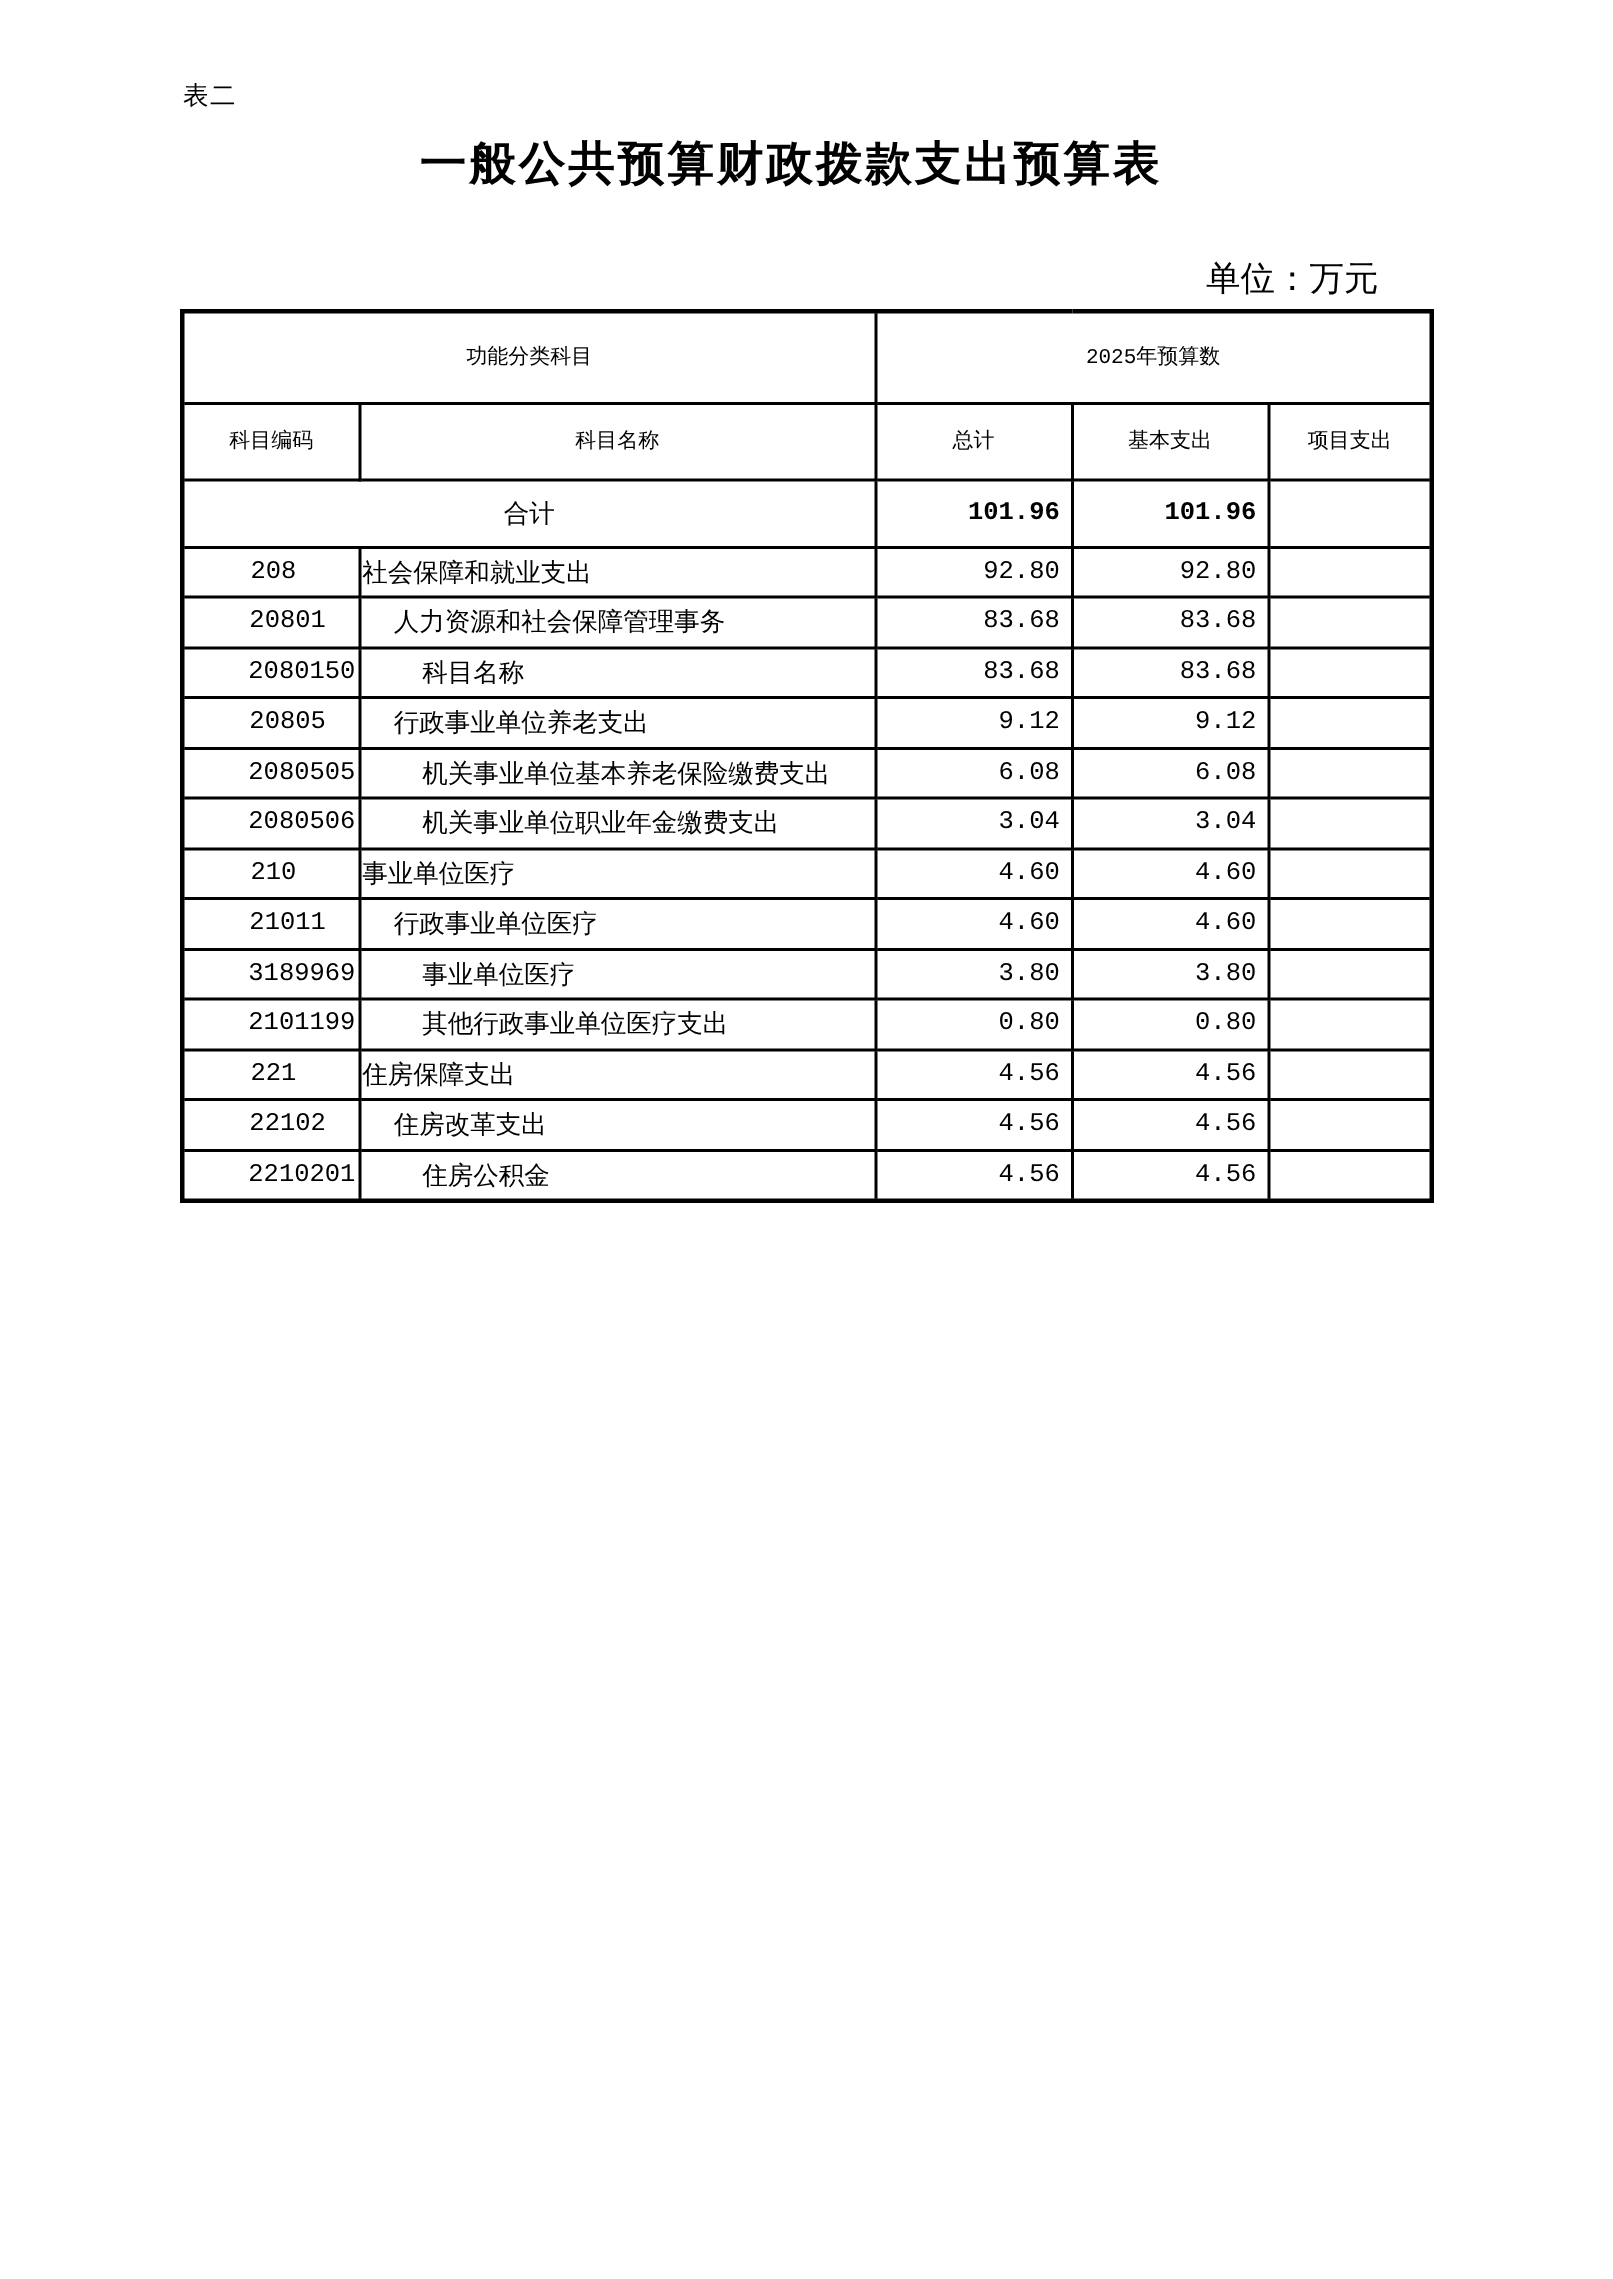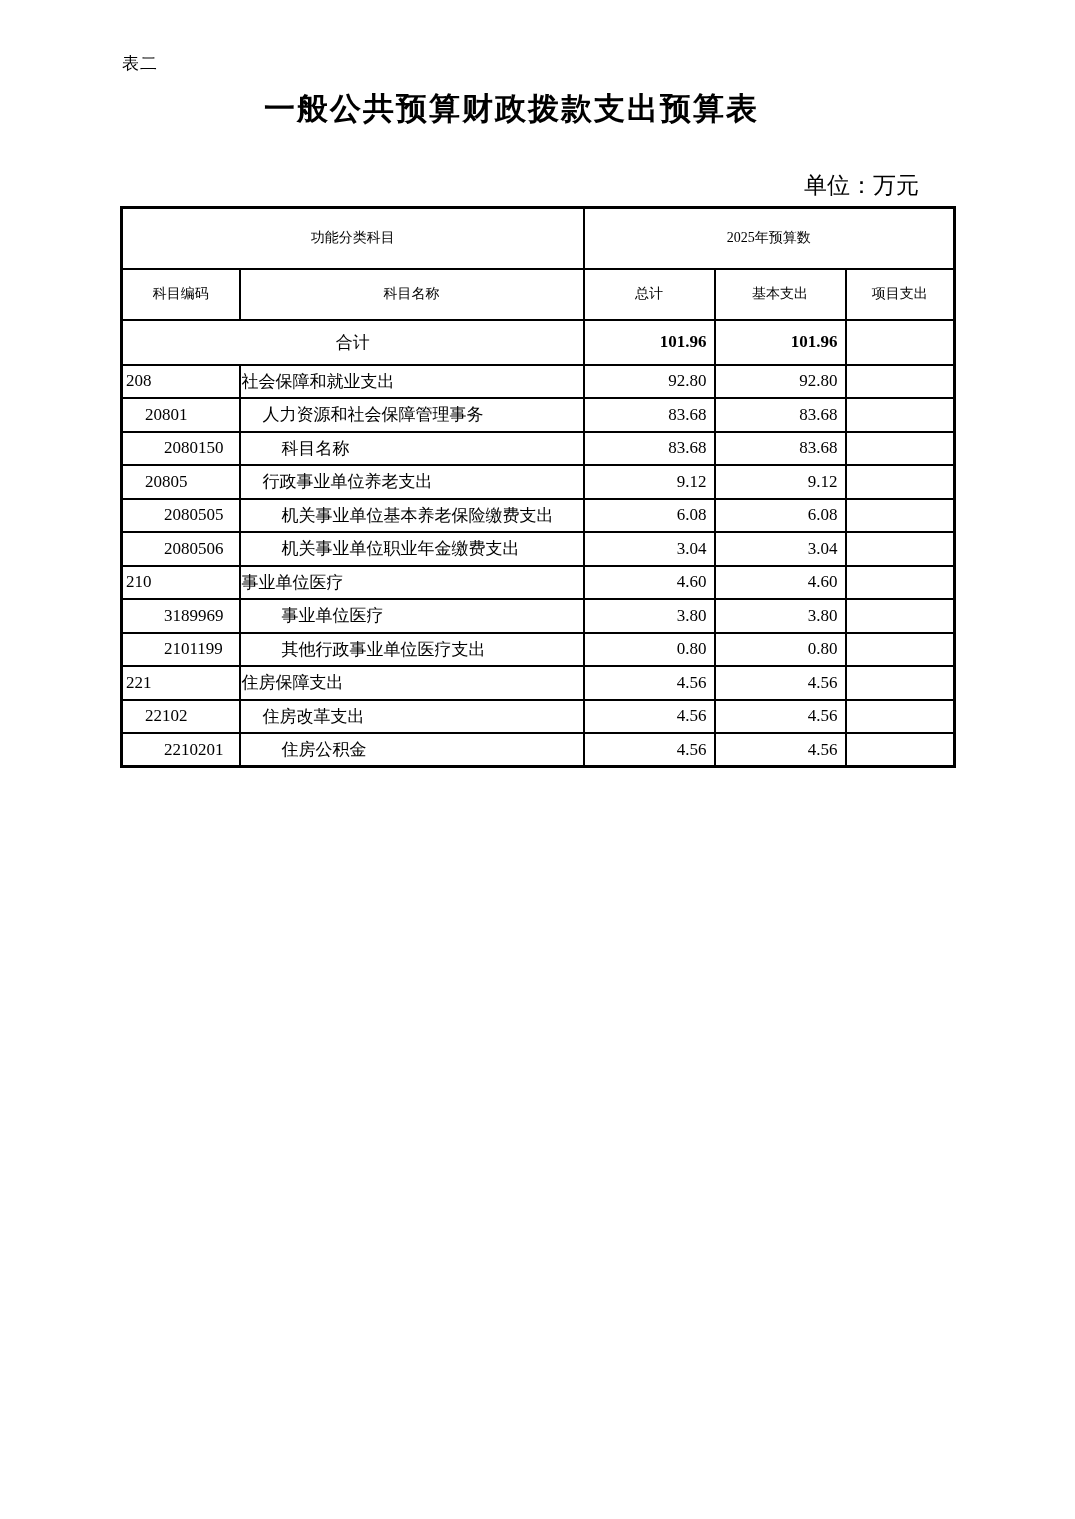--- a/index.html
+++ b/index.html
@@ -6,33 +6,33 @@
     margin: 0;
     padding: 0;
     background: #ffffff;
   }
   .page {
     position: relative;
     width: 1023px;
     height: 1519px;
     background: #ffffff;
     color: #000000;
-    font-family: Liberation Serif, serif;
+    font-family: Liberation Mono, monospace;
     overflow: hidden;
   }
   .sheet-label {
     position: absolute;
     left: 122px;
     top: 52px;
     font-size: 17px;
     letter-spacing: 1px;
   }
   .doc-title {
     position: absolute;
-    left: 0;
+    left: 16px;
     top: 88px;
     width: 100%;
     text-align: center;
     font-size: 31px;
     font-weight: bold;
     letter-spacing: 2px;
   }
   .unit-note {
     position: absolute;
     right: 104px;
@@ -69,21 +69,21 @@
   .total-label {
     text-align: center;
     font-weight: bold;
   }
   td.num {
     text-align: right;
     padding-right: 7px;
   }
   tr.total-row td.num { font-weight: bold; }
   td.code {
-    text-align: left;
+    text-align: center;
     padding-left: 3px;
   }
   td.name {
     text-align: left;
     padding-left: 1px;
   }
   .lvl-2.code, .lvl-2.name { padding-left: 22px; }
   .lvl-3.code, .lvl-3.name { padding-left: 41px; margin-top: 13px; }
 </style>
 </head>
@@ -176,20 +176,27 @@
     </tr>
 
     <tr>
       <td class="code lvl-1">210</td>
       <td class="name lvl-1">事业单位医疗</td>
       <td class="num">4.60</td>
       <td class="num">4.60</td>
       <td class="num"></td>
     </tr>
 
+    <tr>
+      <td class="code lvl-2">21011</td>
+      <td class="name lvl-2">行政事业单位医疗</td>
+      <td class="num">4.60</td>
+      <td class="num">4.60</td>
+      <td class="num"></td>
+    </tr>
 
     <tr>
       <td class="code lvl-3">3189969</td>
       <td class="name lvl-3">事业单位医疗</td>
       <td class="num">3.80</td>
       <td class="num">3.80</td>
       <td class="num"></td>
     </tr>
 
     <tr>

